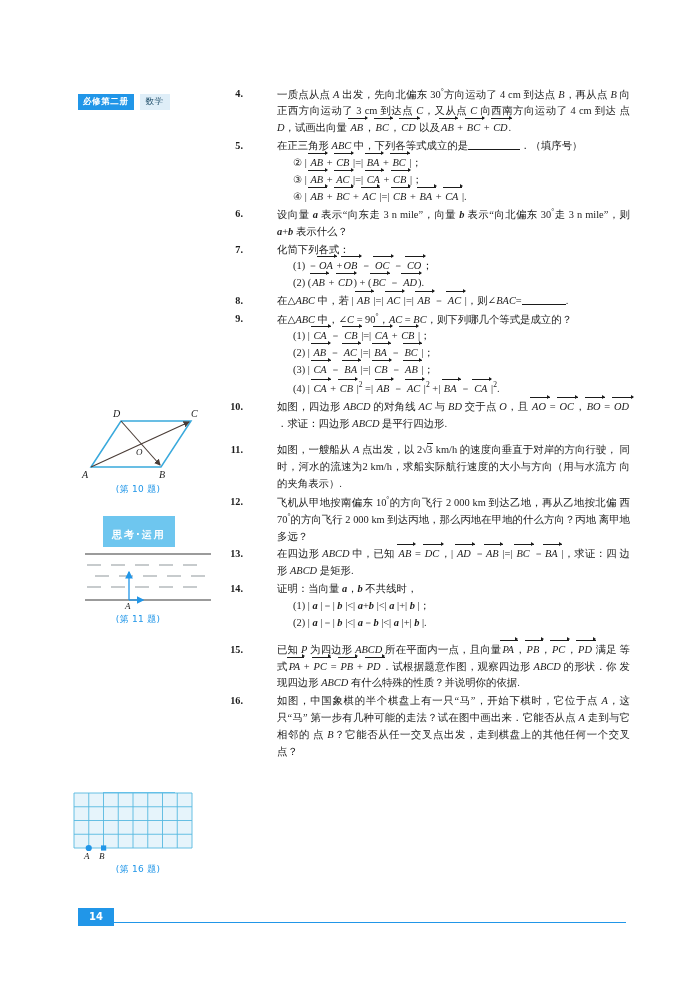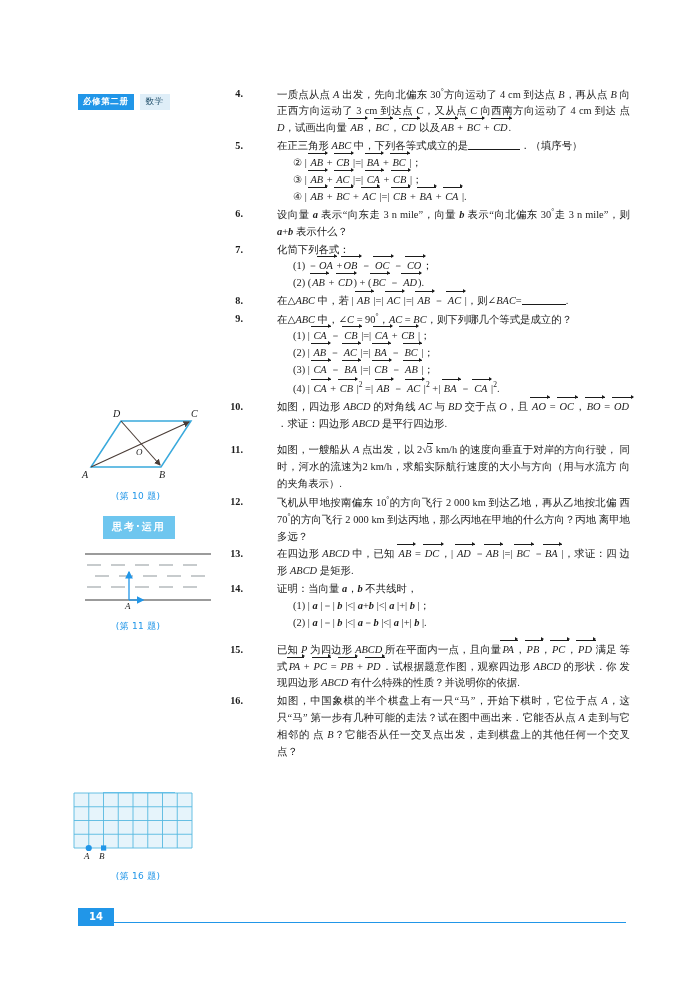--- a/index.html
+++ b/index.html
@@ -77,30 +77,30 @@
   .rad .bar{
     border-top:1px solid #1b1b1b;padding:0 1px 0 0;
     margin-left:-1px;
   }
 
   
   .rail{position:absolute;left:55px;top:0;width:160px;}
   .fig{position:absolute;}
   .figcap{
     text-align:center;color:#2196e8;
-    font-size:9px;margin-top:10px;
+    font-size:9px;margin-top:3px;
     font-family:"DejaVu Sans","Liberation Sans",sans-serif;
     letter-spacing:.3px;
   }
   .section-label{
     position:absolute;
     background:#6ec6ef;color:#ffffff;
     font-family:"DejaVu Sans","Liberation Sans",sans-serif;
     font-size:10px;font-weight:bold;letter-spacing:2px;
-    padding:4px 9px 5px 9px;
+    padding:12px 9px 5px 9px;
     white-space:nowrap;
   }
   .pagenum{
     position:absolute;left:78px;top:908px;
     background:#2196e8;color:#ffffff;
     font-family:"DejaVu Sans","Liberation Sans",sans-serif;
     font-size:10px;font-weight:bold;
     padding:3px 11px 4px 11px;
   }
   .footrule2{

